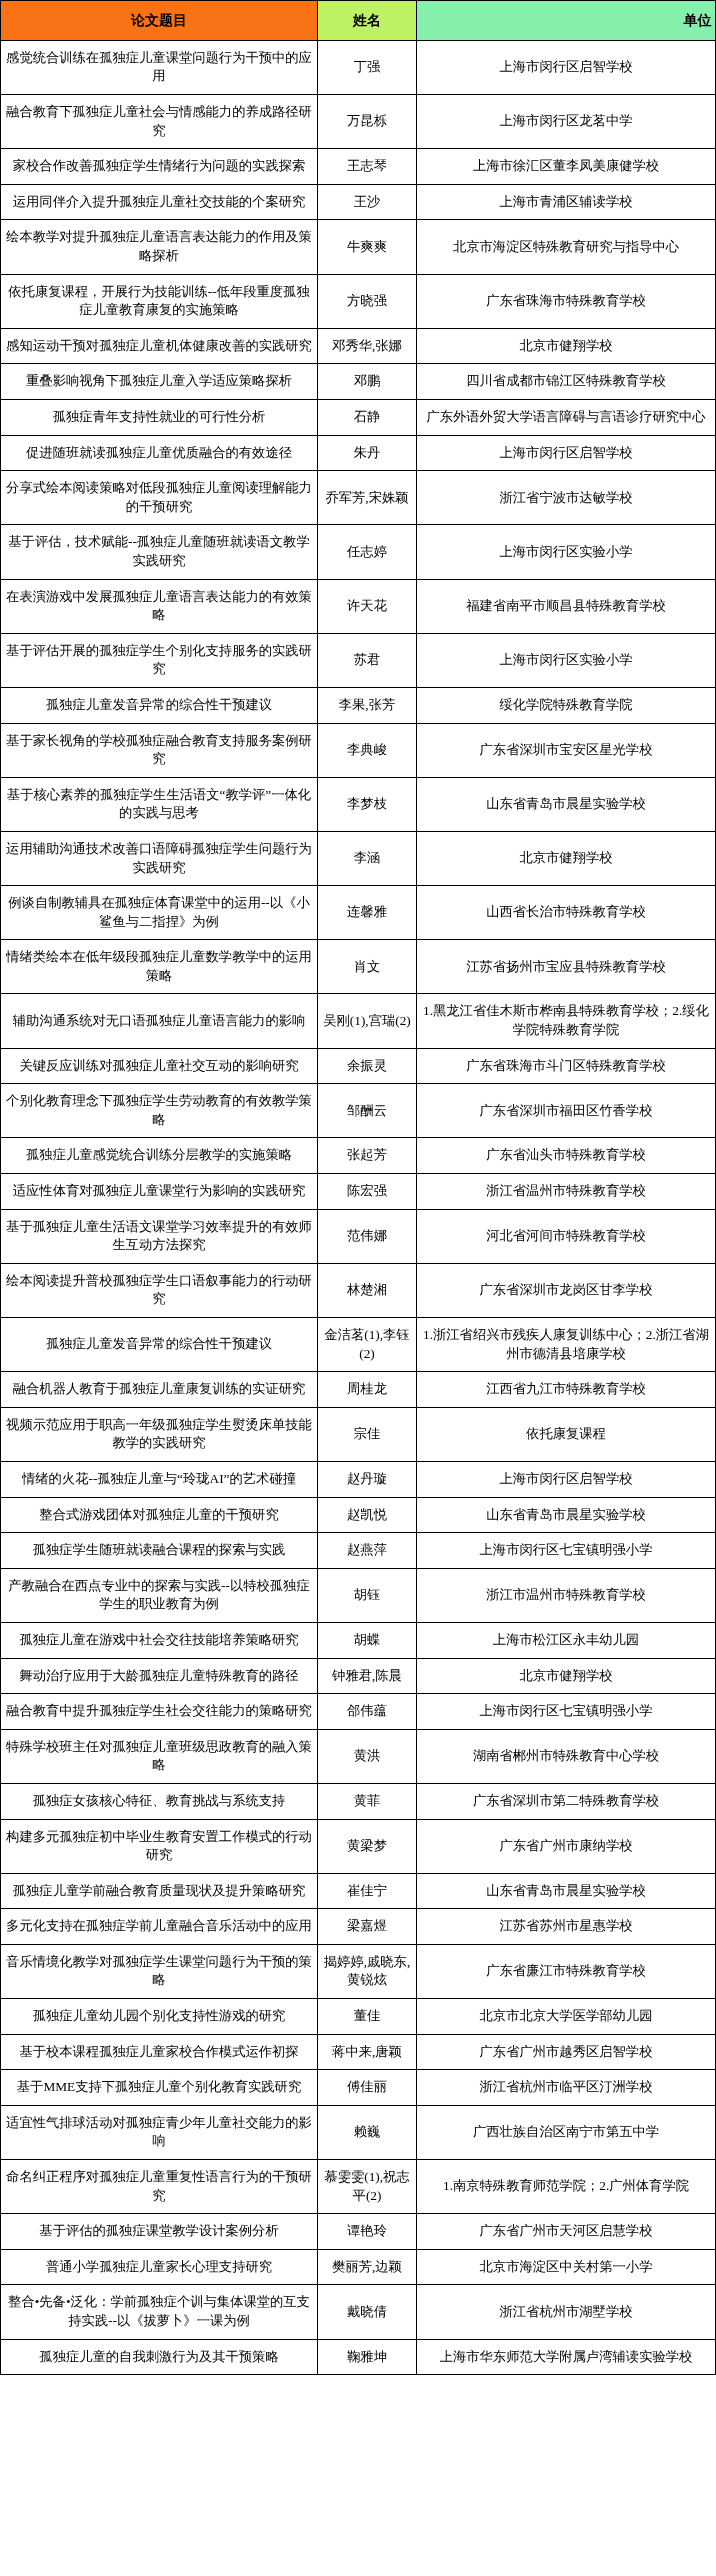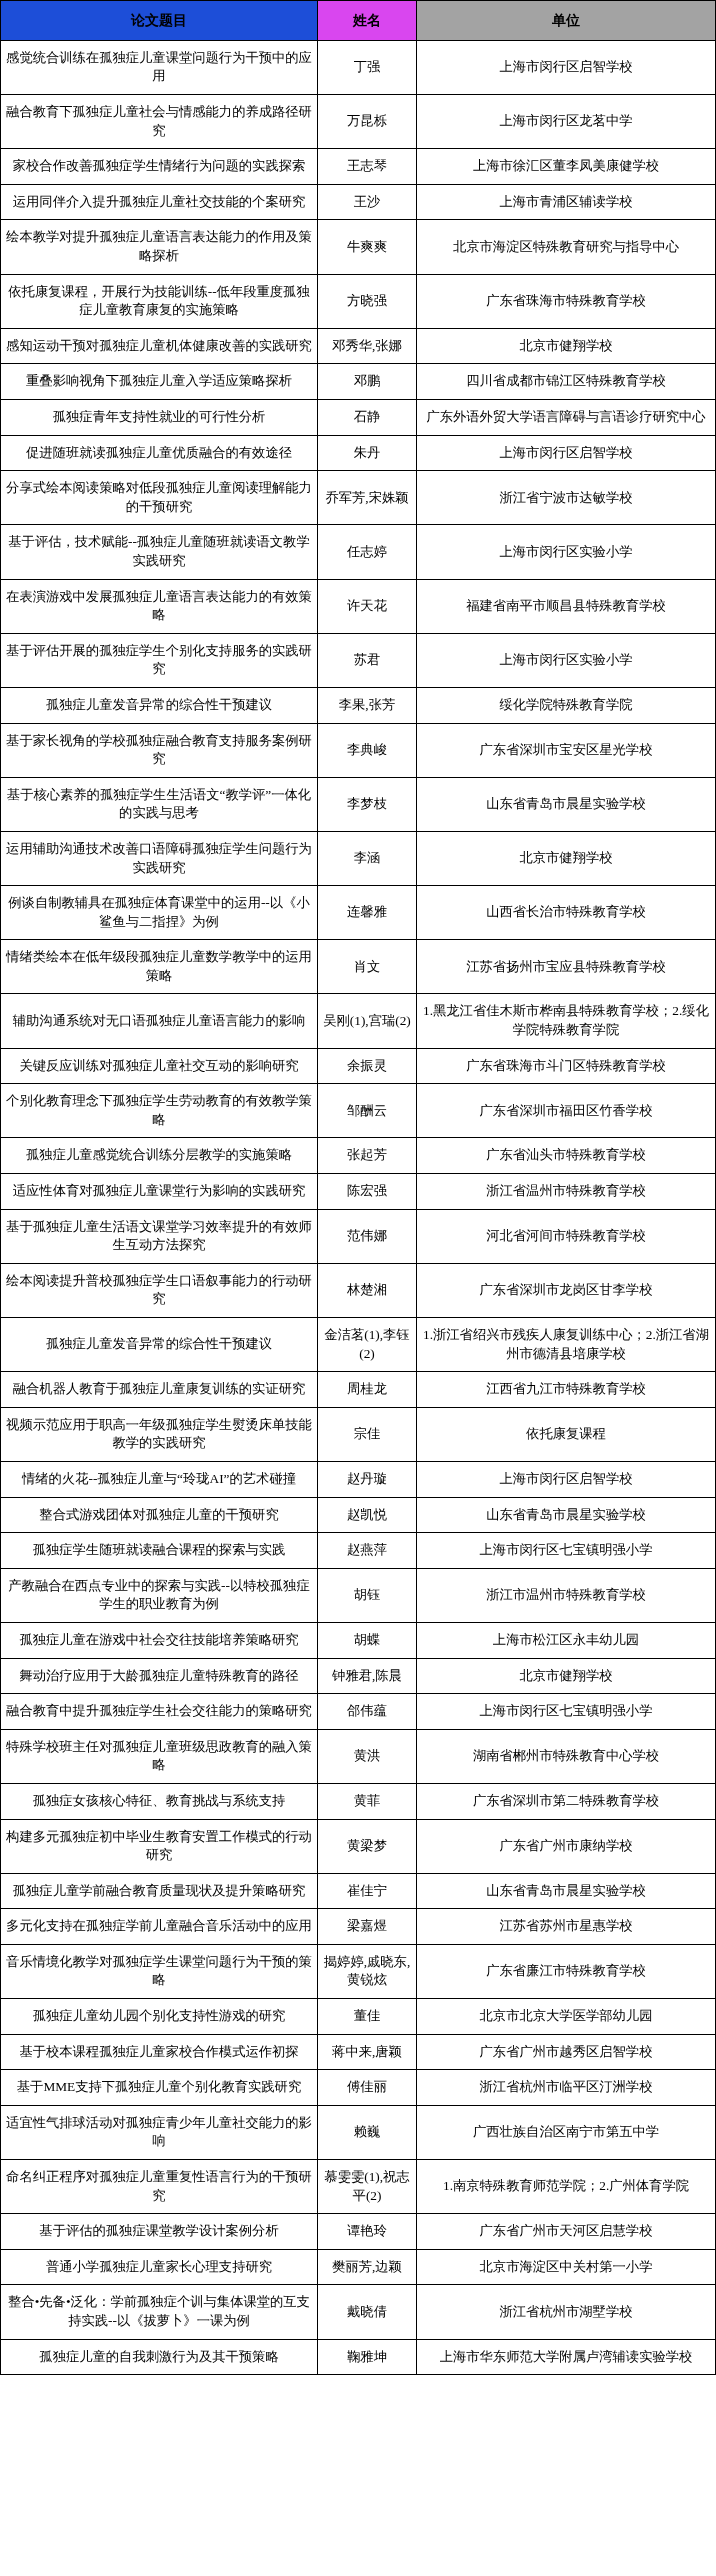--- a/index.html
+++ b/index.html
@@ -42,23 +42,23 @@
 <body>
 
 <table class="papers">
   <colgroup>
     <col class="c-title">
     <col class="c-name">
     <col class="c-unit">
   </colgroup>
   <thead>
     <tr>
-      <th style="background: #1d4ed8;">论文题目</th>
-      <th style="background: #d946ef;">姓名</th>
-      <th style="background: #a3a3a3;">单位</th>
+      <th style="background: #f97316;">论文题目</th>
+      <th style="background: #bef264;">姓名</th>
+      <th style="background: #86efac; text-align: right;">单位</th>
     </tr>
   </thead>
   <tbody id="table-body">
       <tr>
         <td>感觉统合训练在孤独症儿童课堂问题行为干预中的应用</td>
         <td>丁强</td>
         <td>上海市闵行区启智学校</td>
       </tr>
       <tr>
         <td>融合教育下孤独症儿童社会与情感能力的养成路径研究</td>

